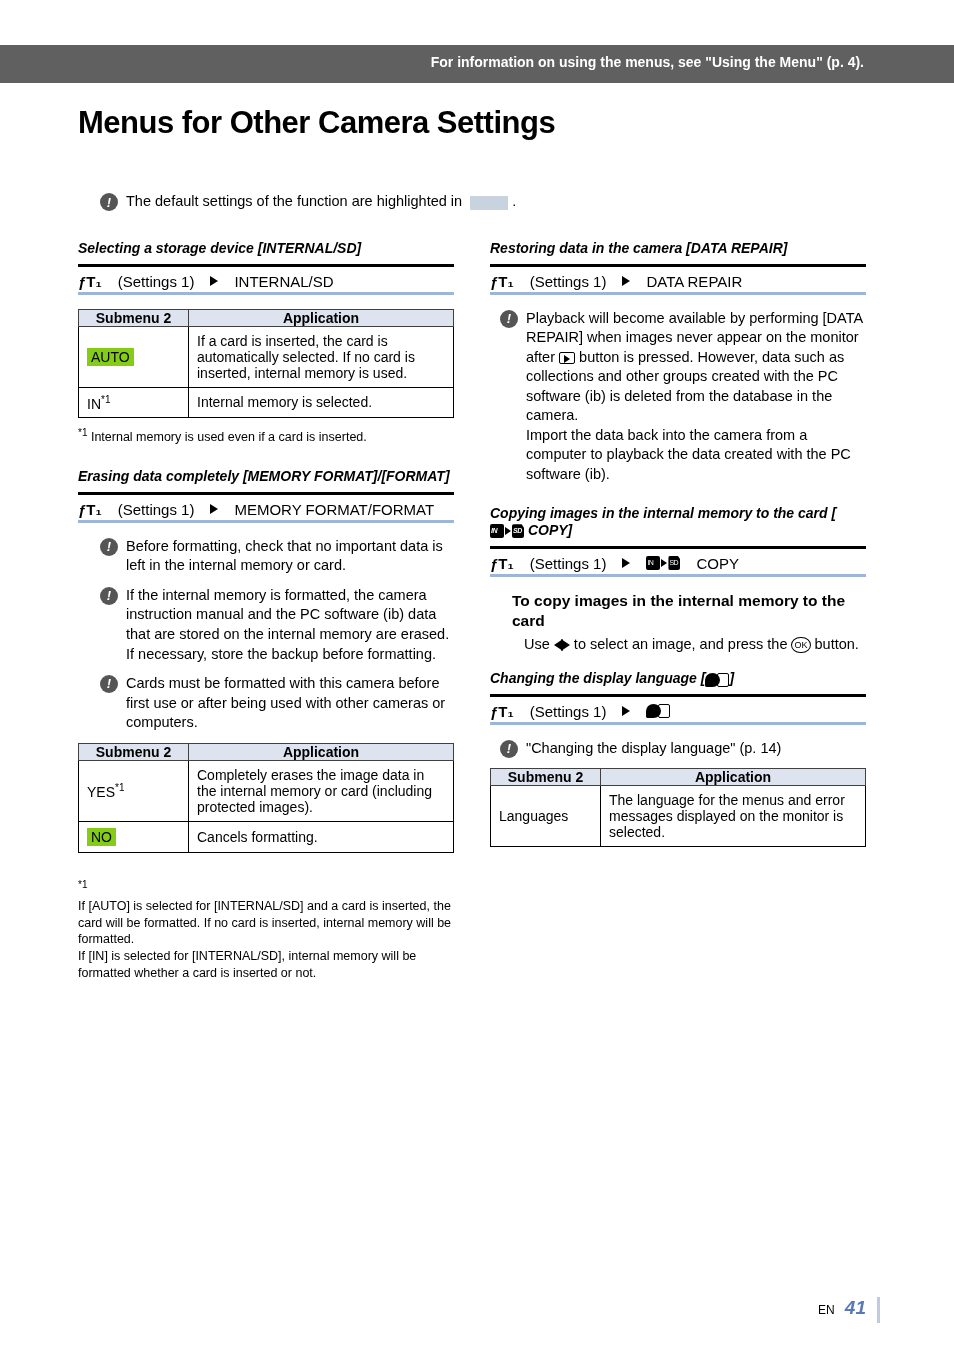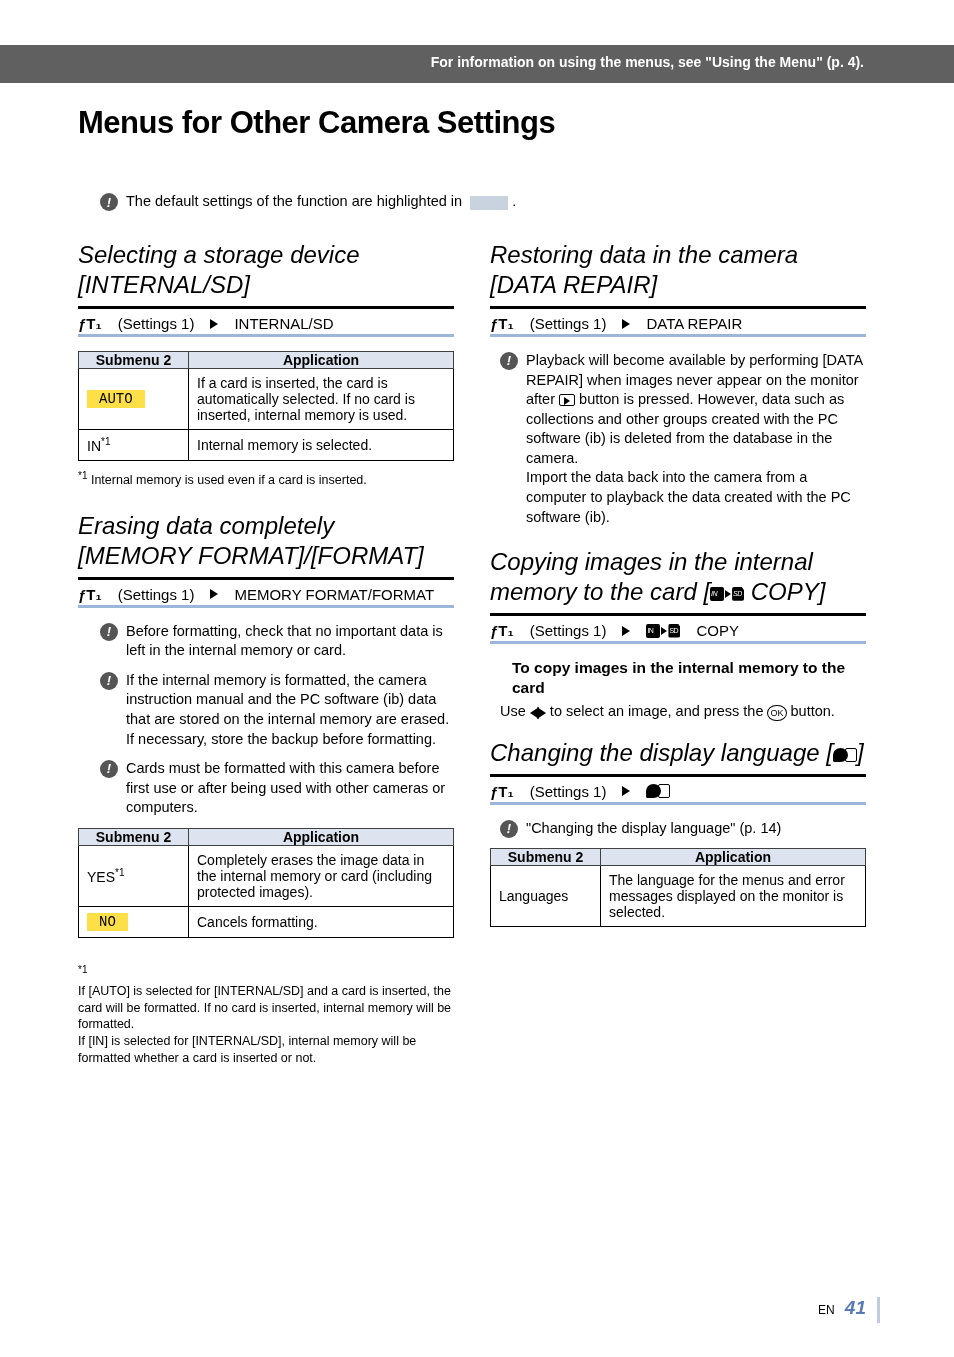--- a/index.html
+++ b/index.html
@@ -5,35 +5,35 @@
   * { box-sizing: border-box; margin: 0; padding: 0; }
   html, body { width: 954px; height: 1357px; background: #fff; font-family: Arial, Helvetica, sans-serif; color: #000; }
   .page { width: 954px; height: 1357px; position: relative; border-radius: 13px; }
   .top-bar { position: absolute; top: 45px; left: 0; right: 0; height: 38px; background: #606060; }
   .top-bar-text { position: absolute; right: 90px; top: 9px; color: #fff; font-size: 14px; font-weight: bold; }
   .title { position: absolute; top: 105px; left: 78px; font-size: 31px; font-weight: 700; letter-spacing: -0.5px; font-family: Arial, Helvetica, sans-serif; }
   .default-note { position: absolute; top: 192px; left: 100px; font-size: 14.5px; display: flex; align-items: center; gap: 8px; }
   .default-swatch { display: inline-block; width: 38px; height: 14px; background: #c9d3e0; vertical-align: middle; margin-left: 4px; }
   .columns { position: absolute; top: 240px; left: 78px; right: 88px; display: flex; gap: 36px; }
   .col { flex: 1 1 0; min-width: 0; }
-  .section-head { font-style: italic; font-weight: normal; font-size: 24px; line-height: 1.25; margin-bottom: 6px; }
+  .section-head { font-style: italic; font-weight: bold; font-size: 14px; line-height: 1.25; margin-bottom: 6px; }
   .bc-line { height: 3px; background: #000; margin: 2px 0 6px 0; }
   .bc-row { display: flex; align-items: center; gap: 16px; font-size: 15px; margin-bottom: 2px; }
   .bc-under { height: 3px; background: #9cb6d9; margin-bottom: 14px; }
   .tri { display: inline-block; width: 0; height: 0; border-top: 5px solid transparent; border-bottom: 5px solid transparent; border-left: 8px solid #000; }
   table.app { width: 100%; border-collapse: collapse; font-size: 14px; margin-bottom: 8px; }
   table.app th { background: #dde3ef; font-weight: bold; padding: 0 8px; border: 1px solid #404040; text-align: center; }
   table.app td { border: 1px solid #000; padding: 6px 8px; vertical-align: middle; }
   .footnote { font-size: 12.5px; line-height: 1.35; margin-top: 0; margin-bottom: 22px; }
   .sup { font-size: 10px; vertical-align: super; }
   .note-block { display: flex; gap: 8px; font-size: 14.5px; line-height: 1.35; margin-bottom: 10px; padding-left: 22px; }
   .note-block.wide { padding-left: 10px; }
   .icon-excl { flex: 0 0 18px; width: 18px; height: 18px; border-radius: 50%; background: #555; color: #fff; font-weight: bold; font-style: italic; display: flex; align-items: center; justify-content: center; font-size: 13px; margin-top: 1px; }
   .subhead { font-weight: bold; font-size: 15.5px; margin: 6px 0 4px 22px; line-height: 1.3; }
-  .subtext { font-size: 14.5px; margin: 0 0 16px 10px; line-height: 1.35; }
+  .subtext { font-size: 14.5px; margin: 0 0 16px 34px; line-height: 1.35; }
   .ok-btn { display: inline-block; border: 1px solid #000; border-radius: 50%; min-width: 18px; height: 16px; font-size: 9px; text-align: center; line-height: 14px; padding: 0 2px; vertical-align: middle; }
   .play-btn { display: inline-block; border: 1px solid #000; border-radius: 2px; width: 16px; height: 12px; position: relative; vertical-align: middle; }
   .play-btn::after { content: ""; position: absolute; left: 4px; top: 2px; width: 0; height: 0; border-top: 4px solid transparent; border-bottom: 4px solid transparent; border-left: 6px solid #000; }
   .lr-arrows { display: inline-flex; align-items: center; gap: 0px; vertical-align: middle; }
   .lr-arrows .la, .lr-arrows .ra { width: 0; height: 0; border-top: 6px solid transparent; border-bottom: 6px solid transparent; }
   .lr-arrows .la { border-right: 9px solid #000; }
   .lr-arrows .ra { border-left: 9px solid #000; margin-left: -2px; }
   .glyph-settings { font-family: Arial; font-weight: bold; font-size: 15px; }
   .glyph-mem { display:inline-flex; align-items:center; gap:1px; vertical-align: middle; }
   .mem-chip { display:inline-block; width:14px; height:14px; background:#000; border-radius:2px; position:relative; }
@@ -42,21 +42,21 @@
   .sd-chip::after { content:"SD"; color:#fff; font-size:7px; position:absolute; left:1px; top:3px; letter-spacing:-0.5px; }
   .arrow-small { display:inline-block; width:0; height:0; border-top:4px solid transparent; border-bottom:4px solid transparent; border-left:6px solid #000; vertical-align:middle; }
   .lang-glyph { display:inline-flex; align-items:center; vertical-align:middle; }
   .lang-bubble { width:15px; height:14px; background:#000; border-radius:50% 50% 50% 10%; display:inline-block; position:relative; }
   .lang-rect { width:12px; height:14px; border:1.5px solid #000; border-radius:2px; display:inline-block; margin-left:-3px; background:#fff; }
   .page-num { position: absolute; bottom: 38px; right: 88px; font-size: 15px; }
   .page-num .en { font-size: 12px; margin-right: 6px; }
   .page-num .n { font-style: italic; font-weight: bold; font-size: 19px; color: #5878b8; }
   .page-corner { position:absolute; bottom:34px; right:74px; width:10px; height:26px; border-right:3px solid #bfcbe0; }
   td.rel { position: relative; }
-  .hi { display:inline-block; background:#fde047; padding:1px 12px;font-family:Liberation Mono, monospace; }
+  .hi { display:inline-block; background:#84cc16; padding:1px 4px; }
 </style>
 </head>
 <body>
 
 <div class="page">
   <div class="top-bar">
     <div class="top-bar-text">For information on using the menus, see "Using the Menu" (p. 4).</div>
   </div>
 
   <h1 class="title">Menus for Other Camera Settings</h1>

